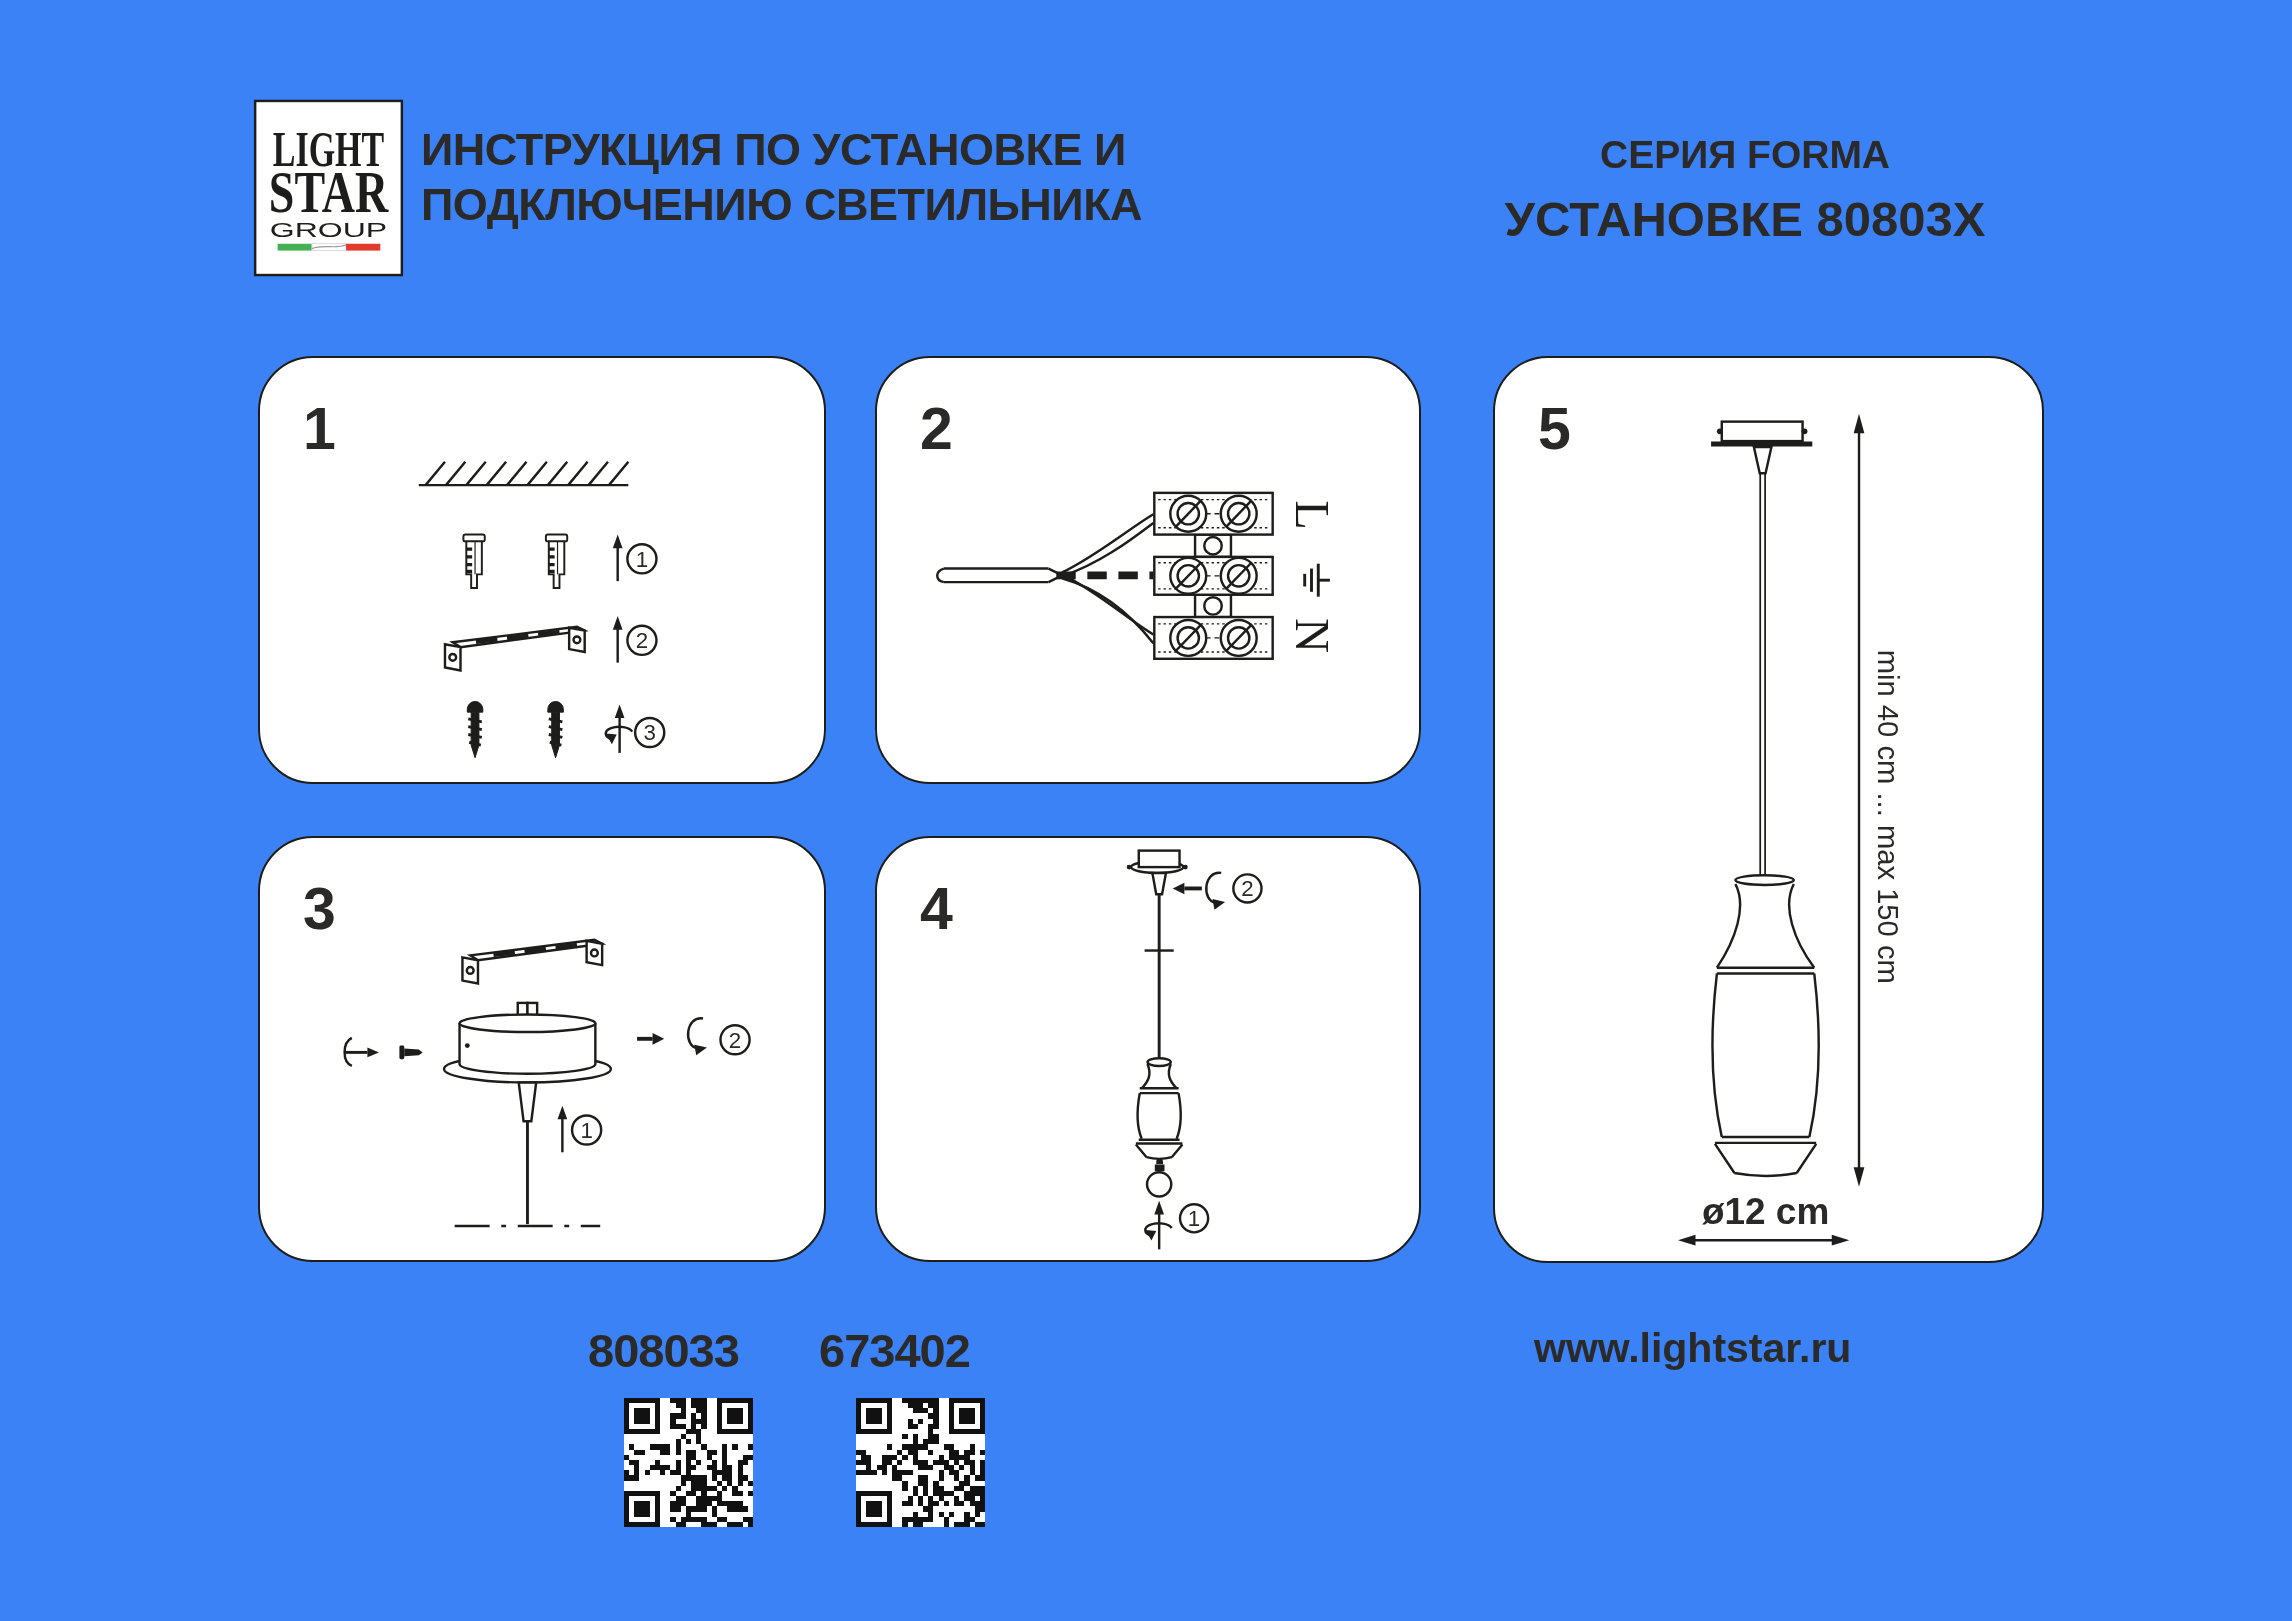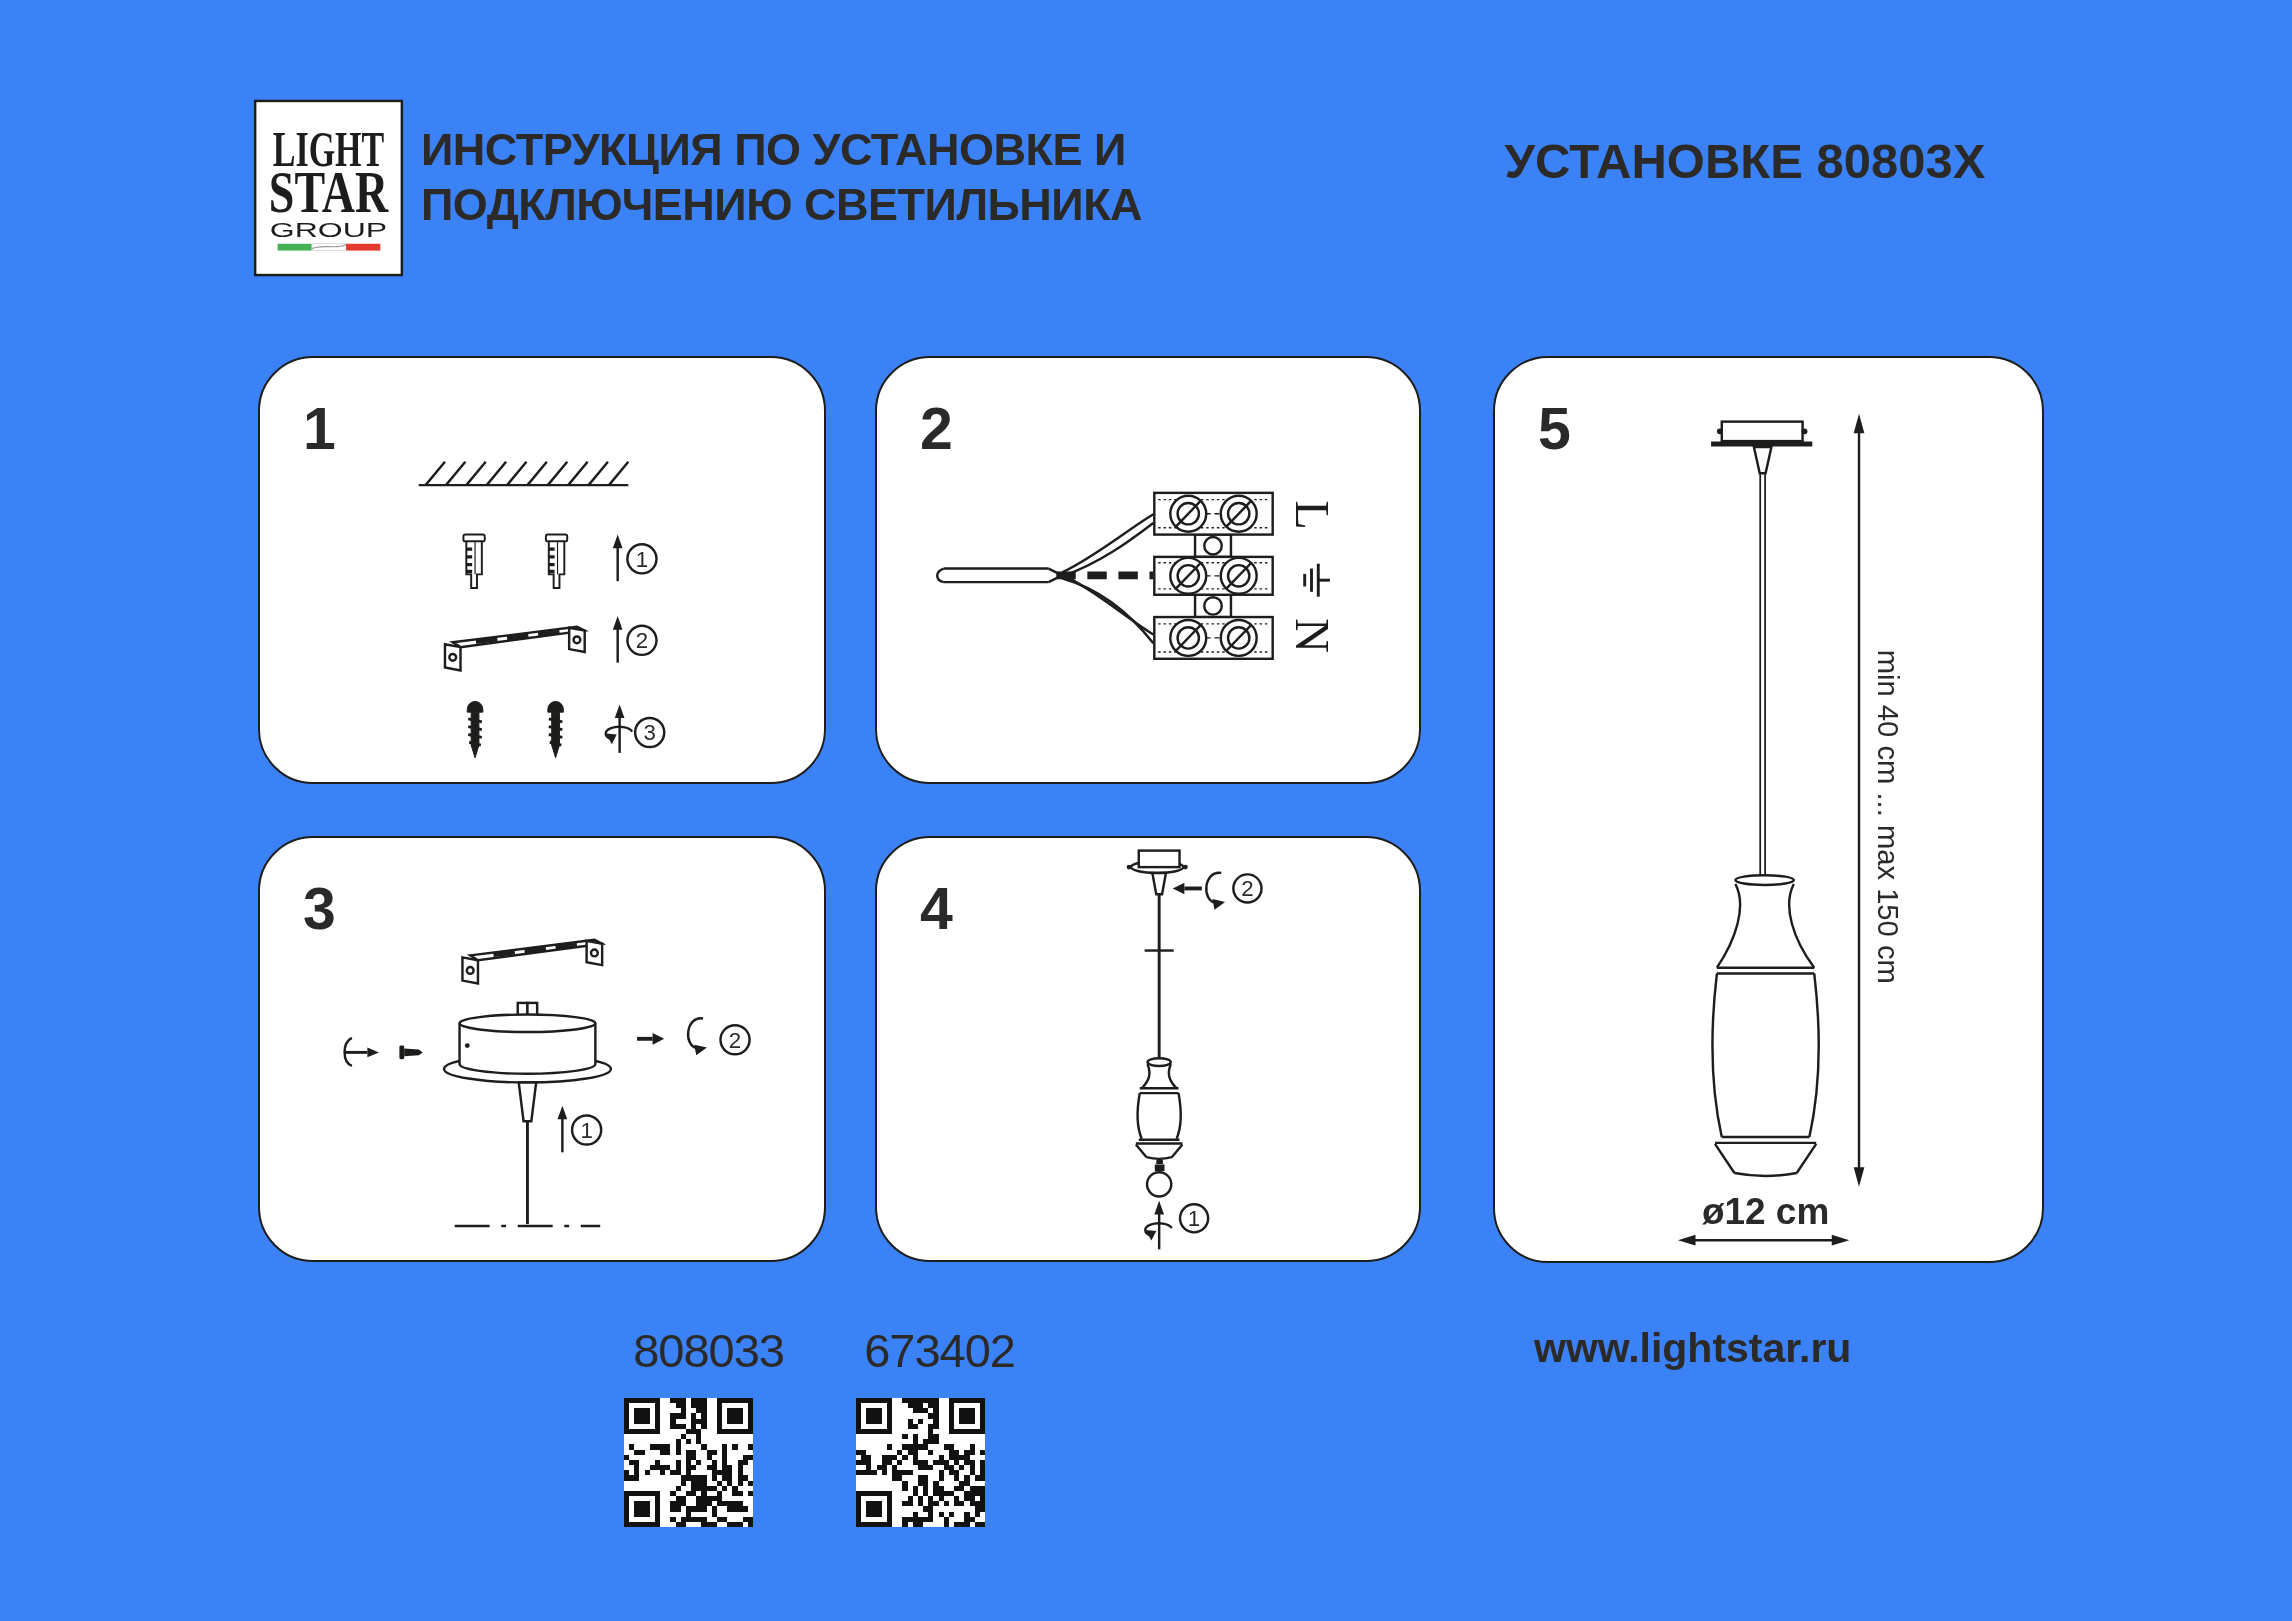--- a/index.html
+++ b/index.html
@@ -7,22 +7,22 @@
           font-family:"Liberation Sans",sans-serif;color:#2b2a29;}
   .abs{position:absolute;}
   .panel{position:absolute;border:2.9px solid #1d1d1b;border-radius:55px;box-sizing:border-box;background:#fff;}
   .panel svg{position:absolute;left:0;top:0;width:100%;height:100%;}
   .pnum{position:absolute;left:43px;top:37px;font-size:59px;font-weight:bold;color:#2b2a29;z-index:2;}
   .title{position:absolute;left:421px;top:123px;width:882px;text-align:left;
          font-size:45px;line-height:1.22;font-weight:bold;letter-spacing:-0.5px;color:#2b2a29;}
   .series{position:absolute;left:1500px;top:133px;width:490px;text-align:center;color:#2b2a29;}
   .series .s1{font-size:39px;font-weight:bold;margin-bottom:13.7px;}
   .series .s2{font-size:49px;font-weight:bold;}
-  .artnum{position:absolute;top:1323px;width:196px;text-align:right;
-          font-size:47px;font-weight:normal;letter-spacing:-1px;color:#2b2a29;}
+  .artnum{position:absolute;top:1323px;width:196px;text-align:left;
+          font-size:47px;font-weight:bold;letter-spacing:-1px;color:#2b2a29;}
   .web{position:absolute;left:1534px;top:1325px;width:392px;text-align:left;
        font-size:41px;font-weight:bold;color:#2b2a29;}
   .qr{position:absolute;width:129px;height:129px;}
   svg text.callout{font-family:"Liberation Sans",sans-serif;font-size:23px;fill:#2b2a29;}
   svg text.termlabel{font-family:"Liberation Serif",serif;font-size:50px;fill:#1d1d1b;}
   svg text.dim{font-family:"Liberation Sans",sans-serif;fill:#2b2a29;}
 </style>
 </head>
 <body>
 
@@ -39,20 +39,21 @@
       <path d="M60,153 C 72,148 84,154 95,149" fill="none" stroke="#9a9a9a" stroke-width="1.2"></path>
       <rect x="95" y="148" width="35" height="7" fill="#e23b2e"></rect>
     </g>
   </svg>
 
   <div class="title">
     <div>ИНСТРУКЦИЯ ПО УСТАНОВКЕ И</div>
     <div>ПОДКЛЮЧЕНИЮ СВЕТИЛЬНИКА</div>
   </div>
   <div class="series">
+    <div class="s1">СЕРИЯ FORMA</div>
     <div class="s2">УСТАНОВКЕ 80803X</div>
   </div>
 
   <svg width="0" height="0" style="position:absolute">
     <defs>
       <g id="dowel" fill="#fff" stroke="#1d1d1b" stroke-width="2">
         <rect x="-11" y="-29" width="22" height="7" rx="2"></rect>
         <path d="M-8,-22 h16 v34 h-5 v14 h-6 v-14 h-5 z"></path>
         <path d="M-8,-14 h6 M-8,-6 h6 M-8,2 h6 M-8,9 h6" stroke-width="3.5"></path>
         <line x1="1" y1="-22" x2="1" y2="12" stroke-width="1.2"></line>

